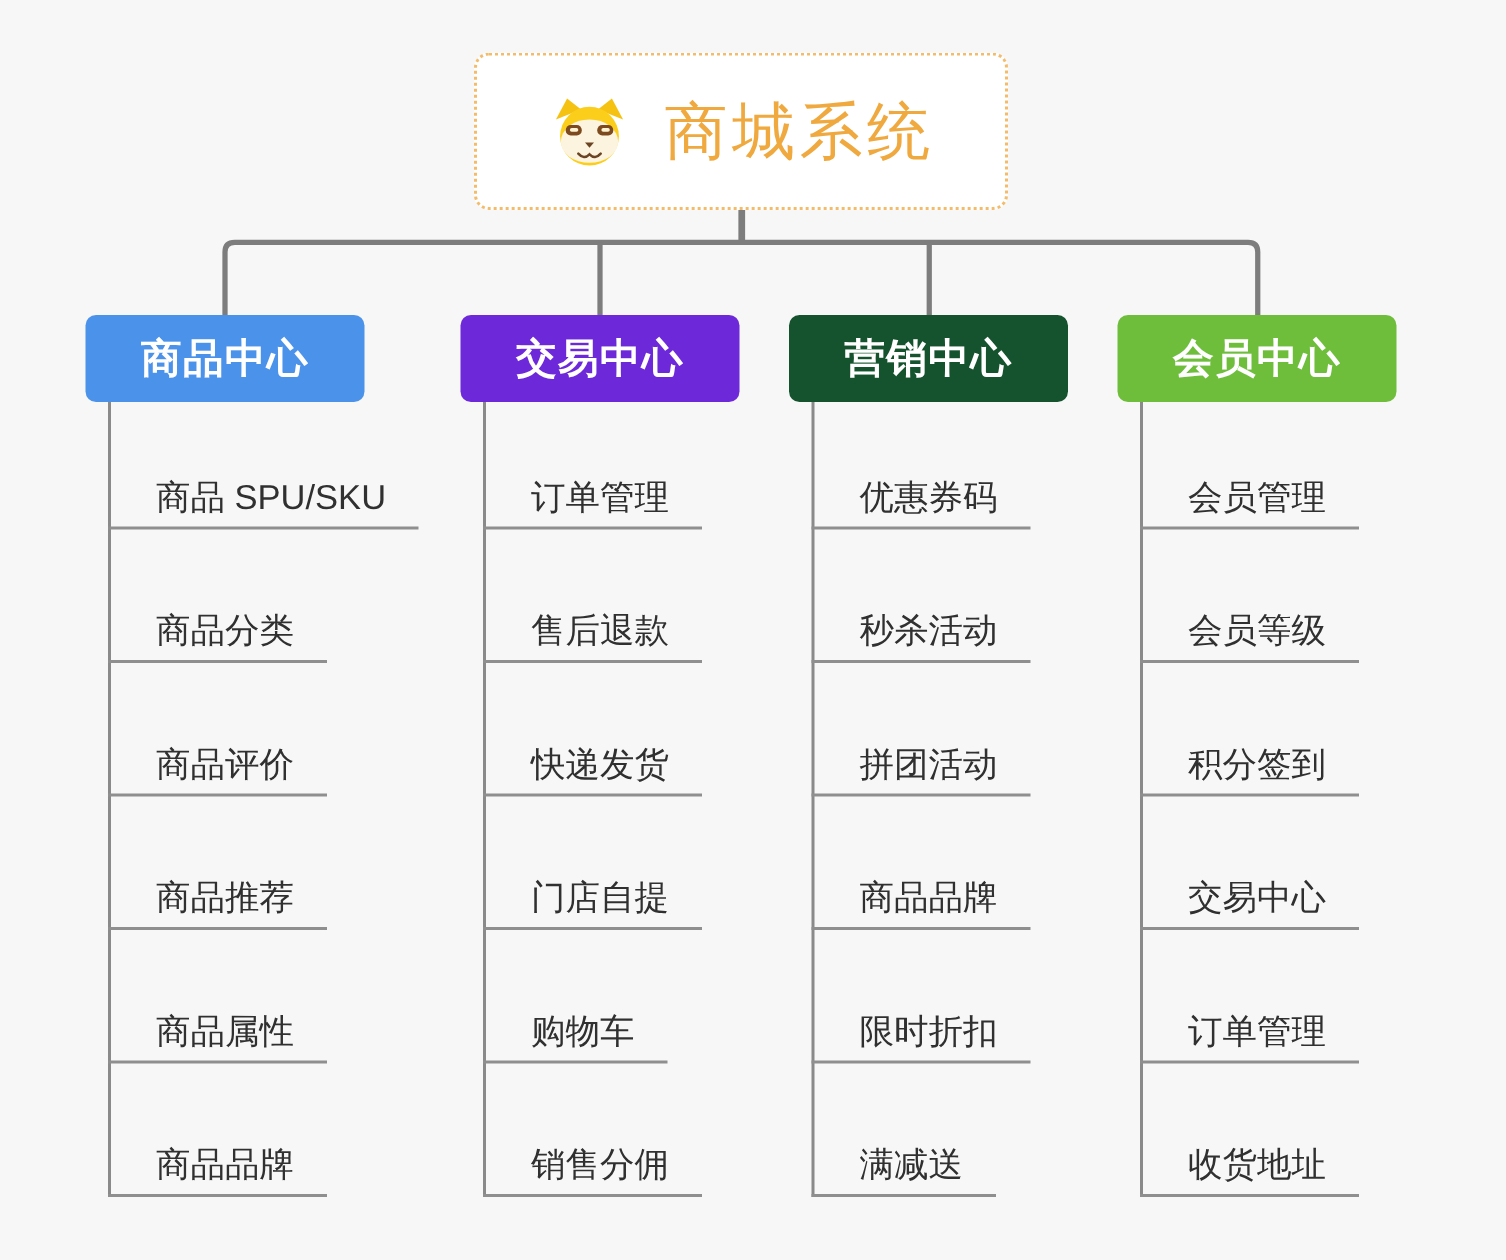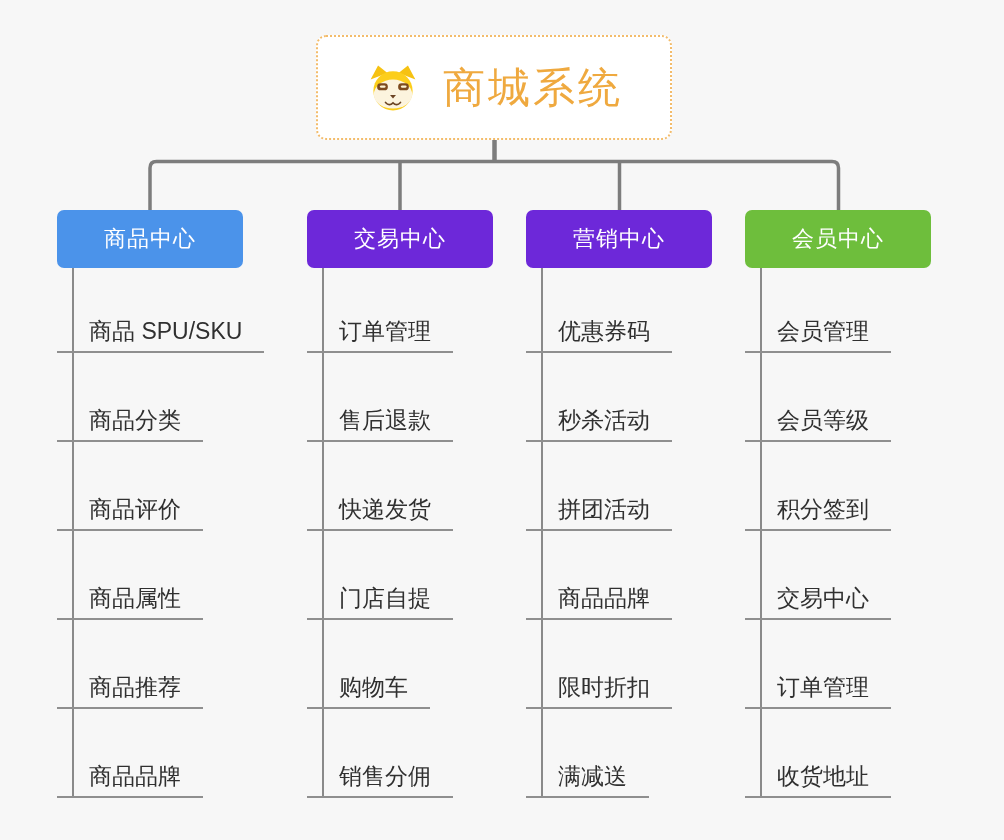--- a/index.html
+++ b/index.html
@@ -51,36 +51,37 @@
     position:absolute;top:210px;width:186px;height:600px;
   }
   .branch-header{
     position:absolute;left:0;top:0;
     width:186px;height:58px;
     border-radius:7px;
     display:flex;align-items:center;justify-content:center;
     cursor:default;
   }
   .branch-header-label{
-    color:#ffffff;font-size:22px;letter-spacing:1px;white-space:nowrap;
+    color:#ffffff;font-size:27px;letter-spacing:1px;white-space:nowrap;font-weight:bold;
   }
   .branch-trunk{
     position:absolute;left:15px;top:58px;
     width:2px;height:530px;
     background:var(--trunk);
   }
   .branch-items{
     position:absolute;left:0;top:54px;width:260px;
   }
   .slot{
     height:89px;
     display:flex;align-items:flex-end;
   }
   .item{
     display:inline-block;
+    margin-left:15px;
     padding:0 22px 6px 32px;
     border-bottom:2px solid var(--underline);
     font-size:23px;
     line-height:28px;
     color:var(--item-text);
     white-space:nowrap;
   }
 </style>
 </head>
 <body>
@@ -120,24 +121,24 @@
           <div class="slot">
             <span class="item">商品 SPU/SKU</span>
           </div>
           <div class="slot">
             <span class="item">商品分类</span>
           </div>
           <div class="slot">
             <span class="item">商品评价</span>
           </div>
           <div class="slot">
+            <span class="item">商品推荐</span>
+          </div>
+          <div class="slot">
             <span class="item">商品属性</span>
-          </div>
-          <div class="slot">
-            <span class="item">商品推荐</span>
           </div>
           <div class="slot">
             <span class="item">商品品牌</span>
           </div>
         </div>
   </div>
 
   <div class="branch" style="left: 307px;">
     <div class="branch-header" style="background: #6d28d9;">
       <span class="branch-header-label">交易中心</span>
@@ -159,21 +160,21 @@
           <div class="slot">
             <span class="item">购物车</span>
           </div>
           <div class="slot">
             <span class="item">销售分佣</span>
           </div>
         </div>
   </div>
 
   <div class="branch" style="left: 526px;">
-    <div class="branch-header" style="background: #6d28d9; align-items: center;">
+    <div class="branch-header" style="background: #14532d; align-items: center;">
       <span class="branch-header-label">营销中心</span>
     </div>
     <div class="branch-trunk"></div>
     <div class="branch-items">
           <div class="slot">
             <span class="item">优惠券码</span>
           </div>
           <div class="slot">
             <span class="item">秒杀活动</span>
           </div>

